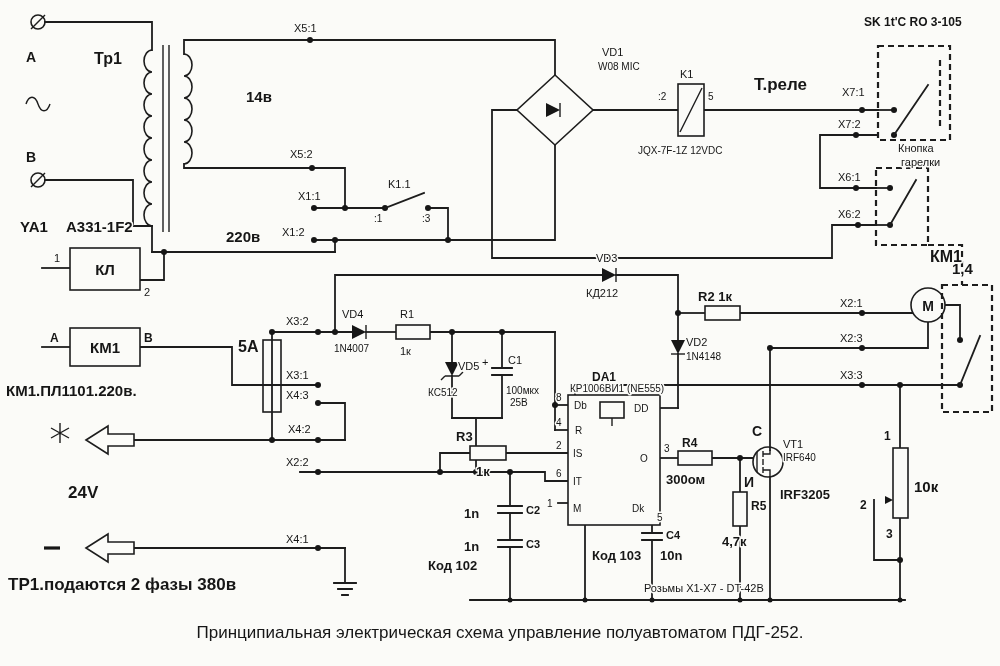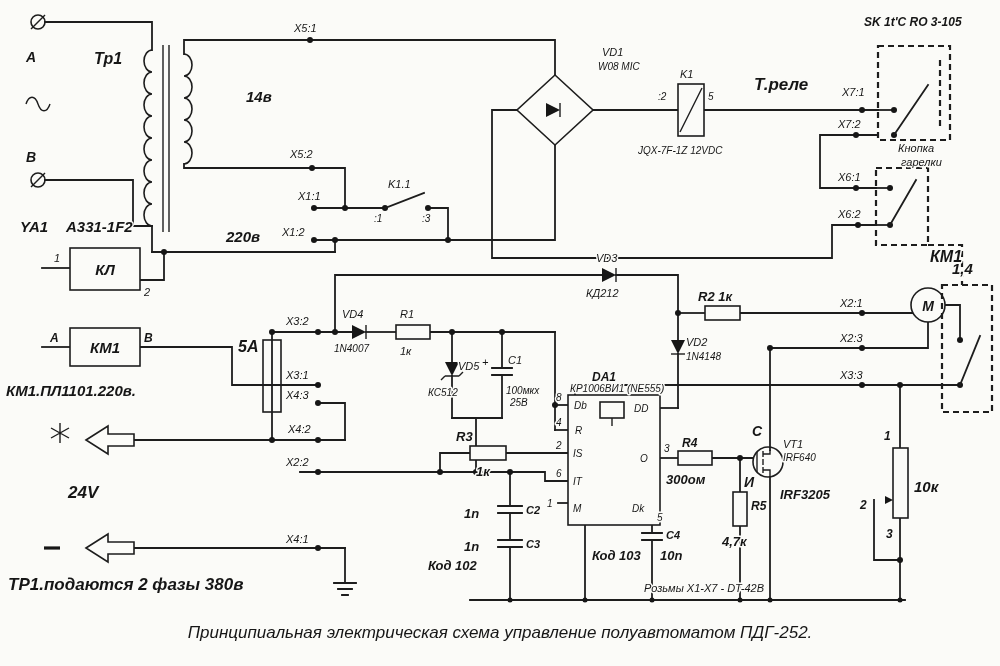--- a/index.html
+++ b/index.html
@@ -1,17 +1,17 @@
 <!DOCTYPE html>
 <html><head>
 <meta charset="utf-8">
 <style>
   html,body{margin:0;padding:0;background:#ffffff;}
   #stage{position:relative;width:1000px;height:666px;background:#fbfbf8;overflow:hidden;
-         font-family:"Liberation Sans", sans-serif;font-style:italic;}
+         font-family:"Liberation Sans", sans-serif;}
   svg text{font-family:"Liberation Sans", sans-serif;fill:#161616;
            paint-order:stroke;stroke:#fbfbf8;stroke-width:3px;stroke-linejoin:round;}
   .t10{font-size:10px}.t11{font-size:11px}.t12{font-size:12px}.t13{font-size:13px}
   .t14{font-size:14px}.t15{font-size:15px}.t16{font-size:16px}.t17{font-size:17px}
   .b{font-weight:bold}.mid{text-anchor:middle}
   .w{stroke:#1d1d1d;stroke-width:1.8;fill:none;stroke-linecap:square}
   .w2{stroke:#1d1d1d;stroke-width:1.4;fill:none}
   .dash{stroke:#1d1d1d;stroke-width:2.2;fill:none;stroke-dasharray:6 4}
   .sym{fill:#fbfbf8;stroke:#1d1d1d;stroke-width:1.6}
   .symn{fill:none;stroke:#1d1d1d;stroke-width:1.6}

